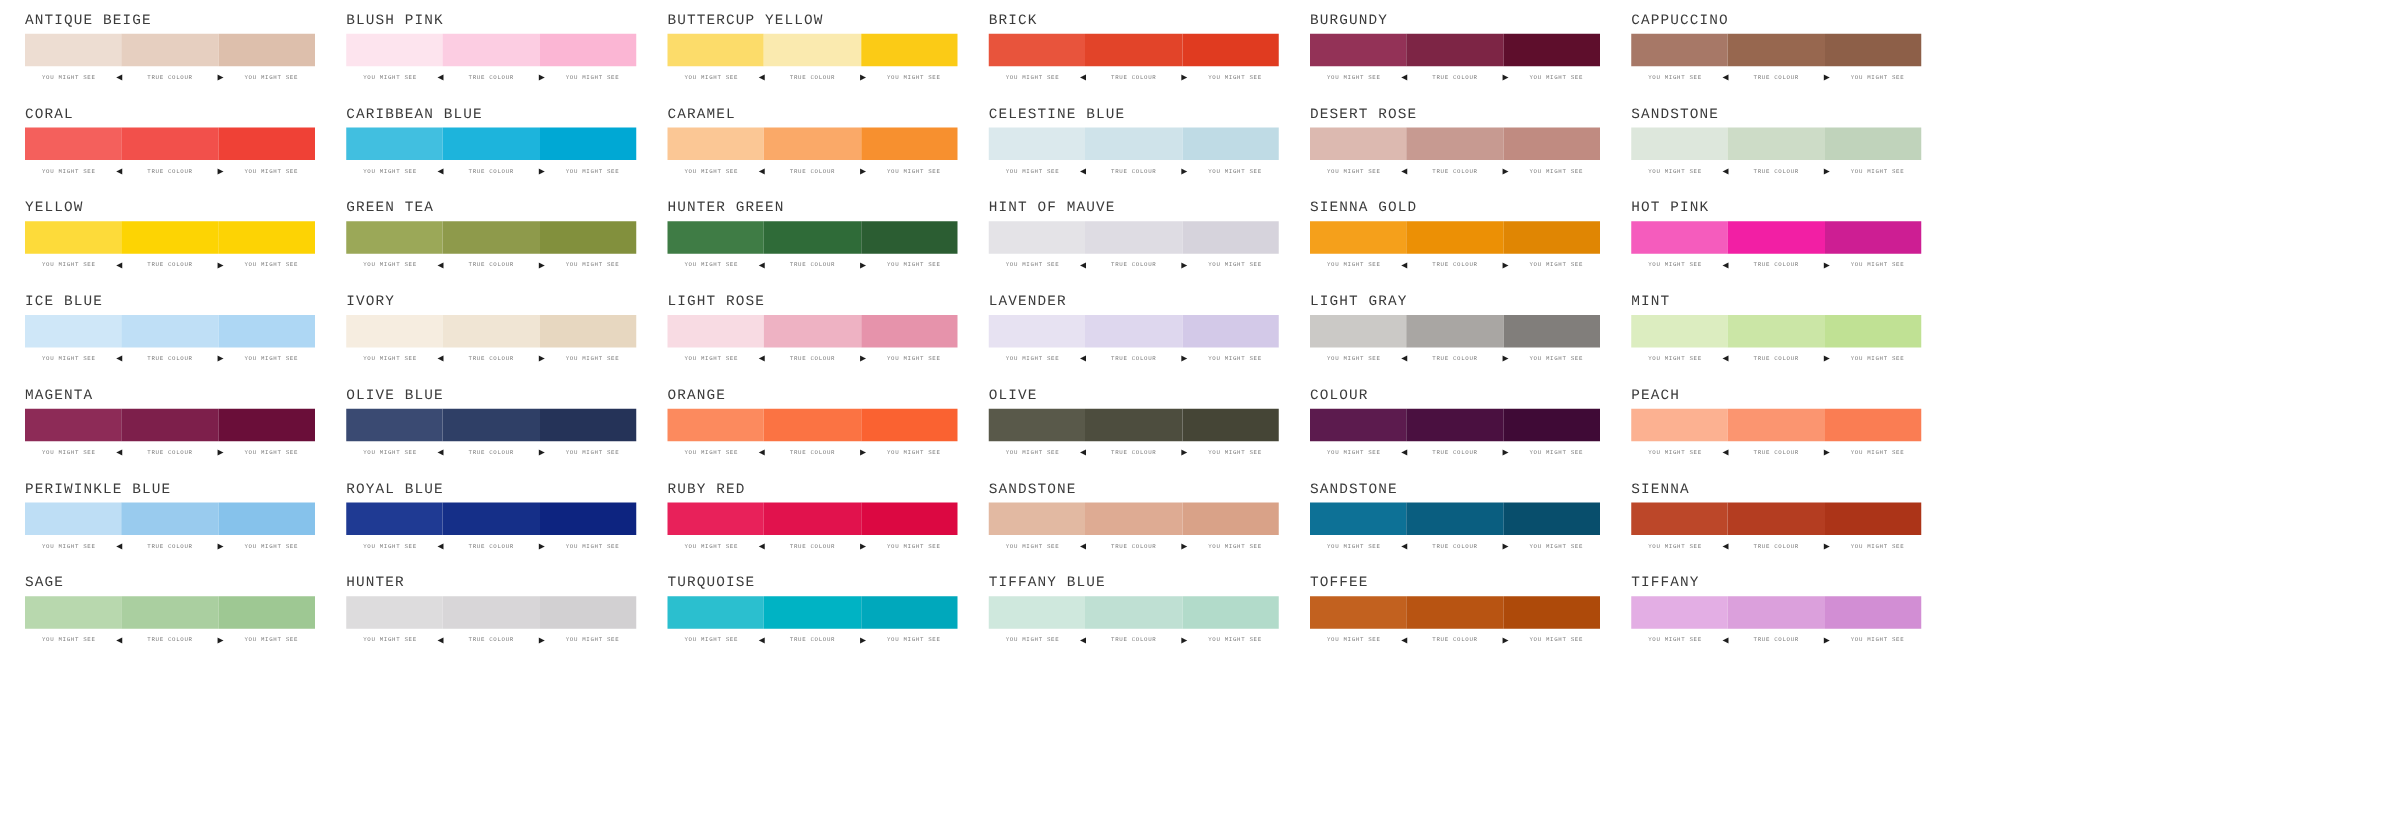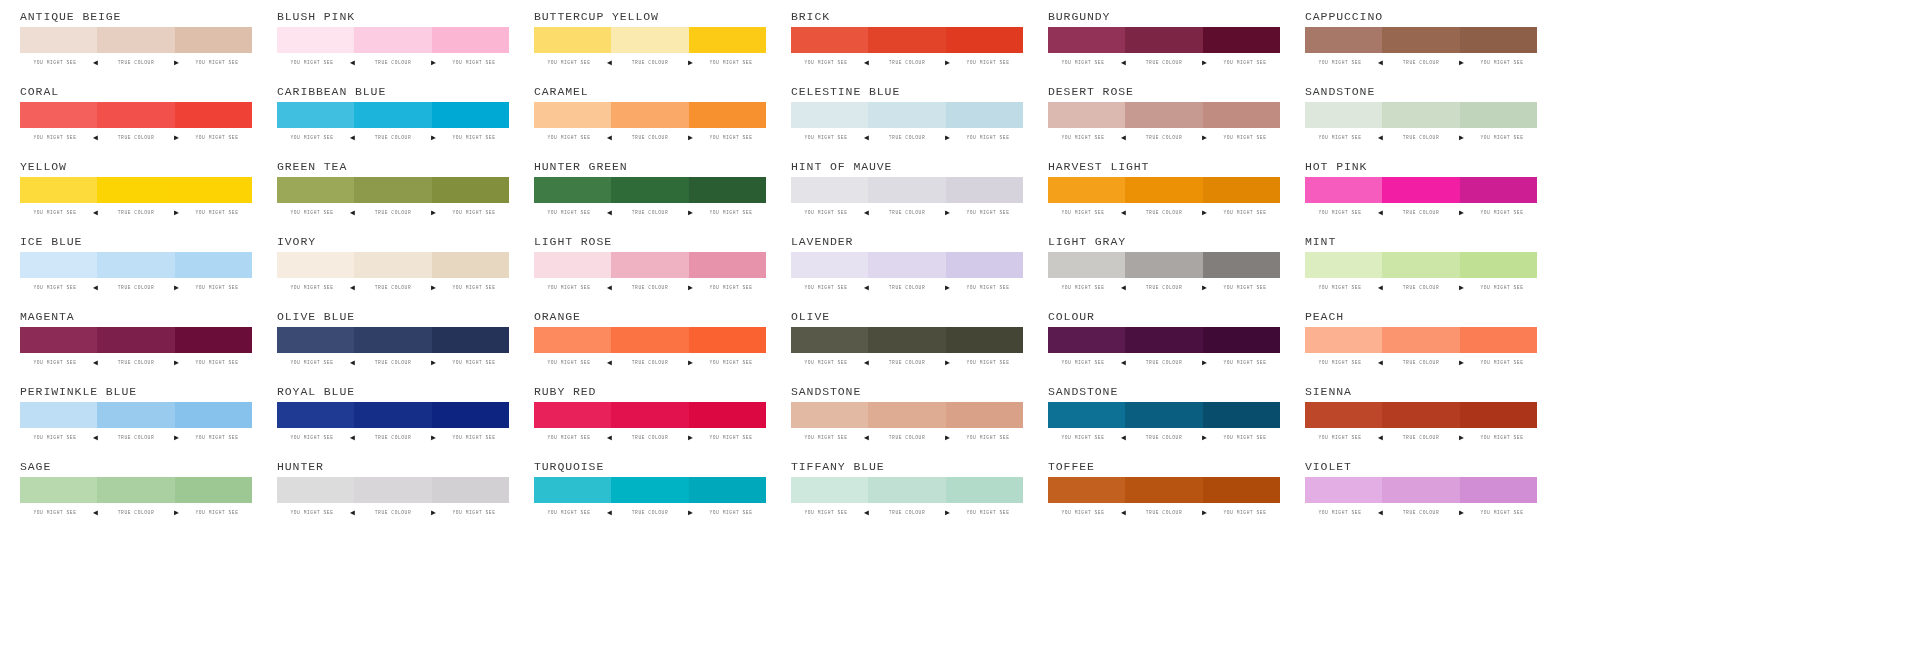--- a/index.html
+++ b/index.html
@@ -314,21 +314,21 @@
       </div>
       <div class="caption">
         <span class="cap-side">YOU MIGHT SEE</span>
         <span class="cap-arrow">◀</span>
         <span class="cap-mid">TRUE COLOUR</span>
         <span class="cap-arrow">▶</span>
         <span class="cap-side">YOU MIGHT SEE</span>
       </div>
     </div>
     <div class="card">
-      <div class="card-title">HARVEST LIGHT</div>
+      <div class="card-title">SIENNA GOLD</div>
       <div class="swatch-bar">
         <div class="swatch-seg" style="background-color: rgb(245, 160, 27);"></div>
         <div class="swatch-seg" style="background-color: rgb(236, 144, 5);"></div>
         <div class="swatch-seg" style="background-color: rgb(224, 134, 3);"></div>
       </div>
       <div class="caption">
         <span class="cap-side">YOU MIGHT SEE</span>
         <span class="cap-arrow">◀</span>
         <span class="cap-mid">TRUE COLOUR</span>
         <span class="cap-arrow">▶</span>
@@ -689,21 +689,21 @@
       </div>
       <div class="caption">
         <span class="cap-side">YOU MIGHT SEE</span>
         <span class="cap-arrow">◀</span>
         <span class="cap-mid">TRUE COLOUR</span>
         <span class="cap-arrow">▶</span>
         <span class="cap-side">YOU MIGHT SEE</span>
       </div>
     </div>
     <div class="card">
-      <div class="card-title">VIOLET</div>
+      <div class="card-title">TIFFANY</div>
       <div class="swatch-bar">
         <div class="swatch-seg" style="background-color: rgb(227, 174, 228);"></div>
         <div class="swatch-seg" style="background-color: rgb(219, 160, 220);"></div>
         <div class="swatch-seg" style="background-color: rgb(210, 142, 212);"></div>
       </div>
       <div class="caption">
         <span class="cap-side">YOU MIGHT SEE</span>
         <span class="cap-arrow">◀</span>
         <span class="cap-mid">TRUE COLOUR</span>
         <span class="cap-arrow">▶</span>

